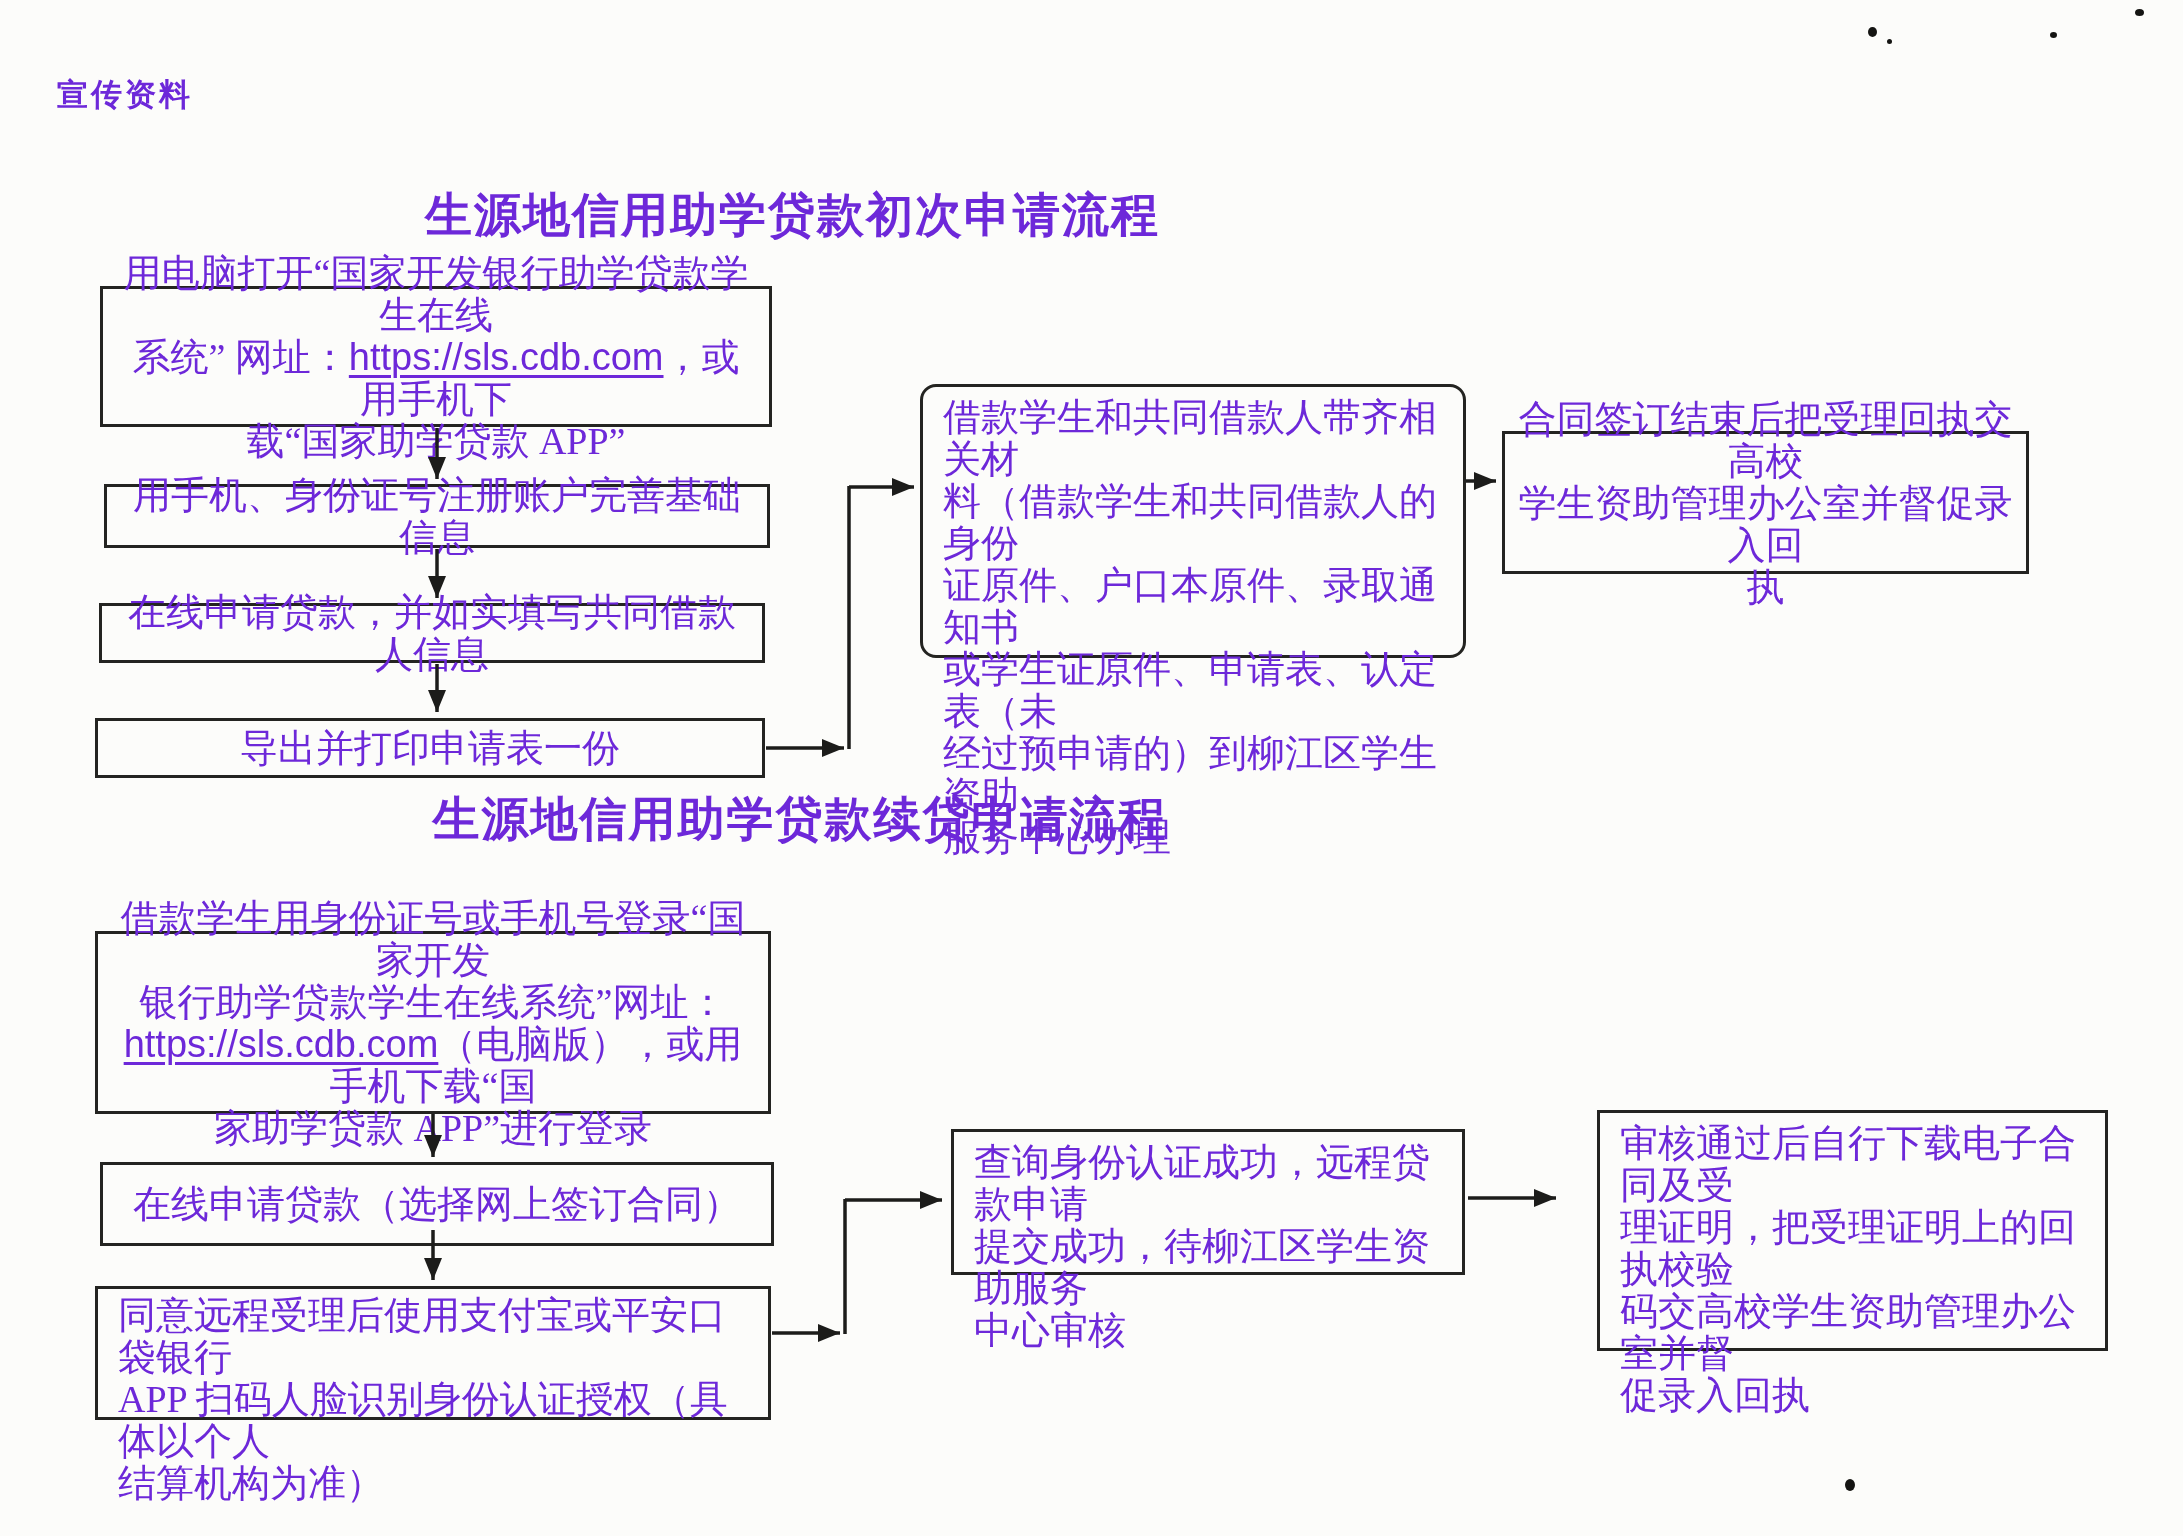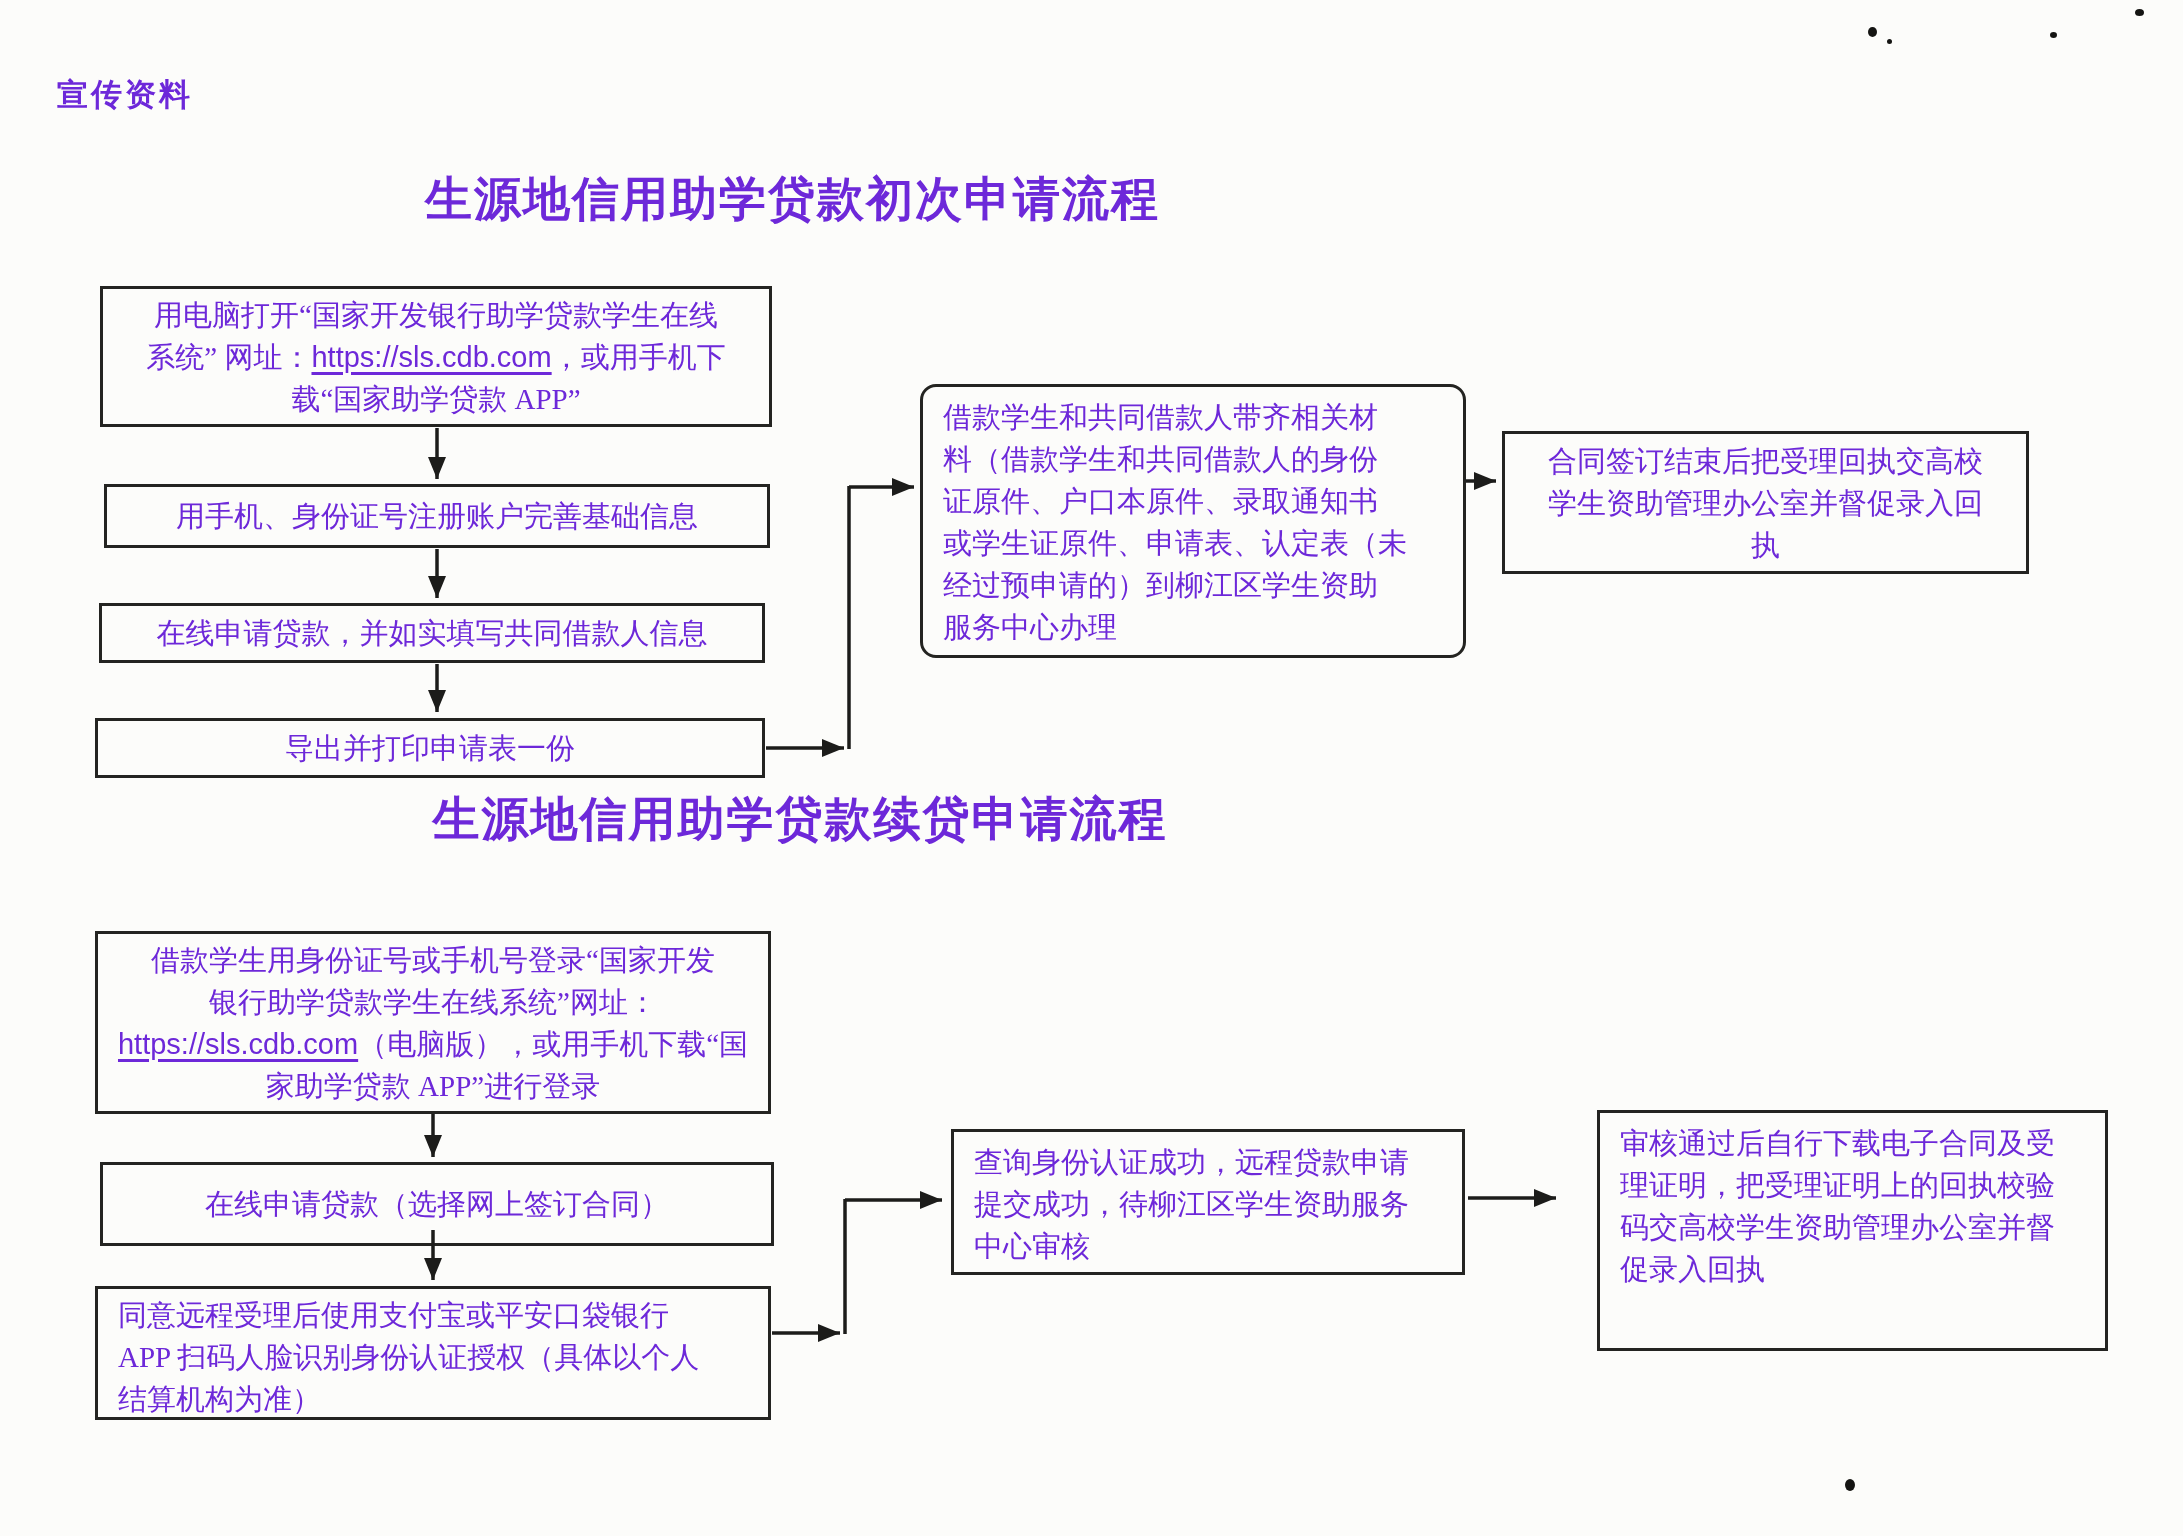--- a/index.html
+++ b/index.html
@@ -14,27 +14,27 @@
   #corner-label{
     position:absolute;left:57px;top:74px;
     font-size:31px;font-weight:700;letter-spacing:3px;
   }
   .chart-title{
     position:absolute;left:0;
     text-align:center;
     font-size:47px;font-weight:700;letter-spacing:2px;
     white-space:nowrap;
   }
-  #title-first{top:168px;width:1585px;font-family:Liberation Serif, serif;}
+  #title-first{top:184px;width:1585px;font-family:Liberation Serif, serif;}
   #title-renewal{top:788px;width:1600px;}
   .box{
     position:absolute;
     box-sizing:border-box;
     border:3px solid #242421;
-    font-size:29px;
+    font-size:38px;
     line-height:42px;
   }
   .box .txt{white-space:pre-line;}
   .center{display:flex;align-items:center;justify-content:center;text-align:center;padding:4px 12px;}
   .leftal{padding:9px 18px 4px 20px;text-align:left;}
   .u{
     font-family:"Liberation Sans","DejaVu Sans",sans-serif;
     text-decoration:underline;
     text-decoration-thickness:2.5px;
     text-underline-offset:5px;

